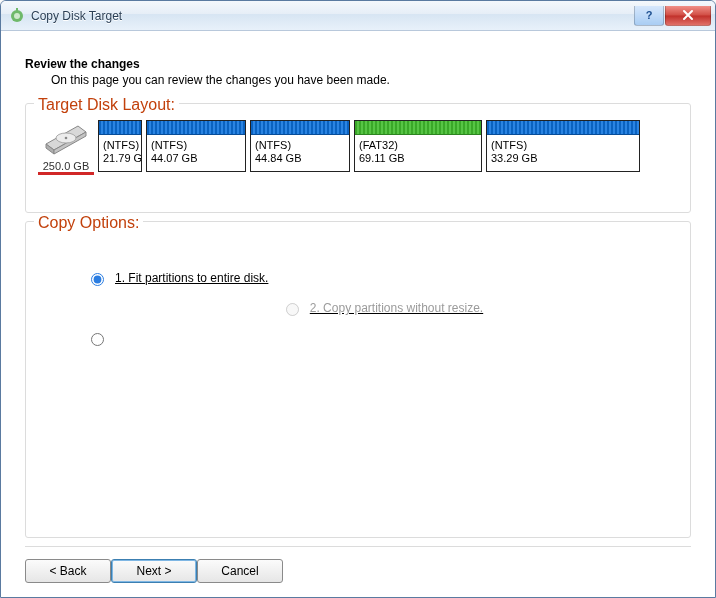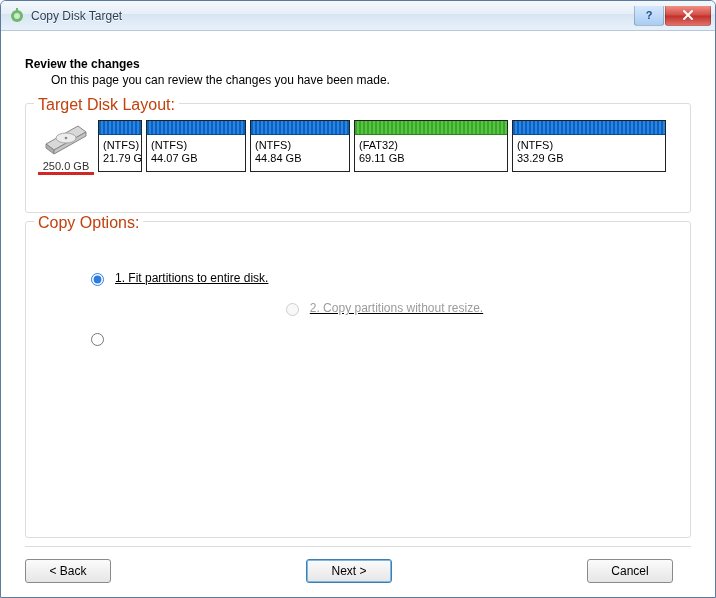--- a/index.html
+++ b/index.html
@@ -28,21 +28,21 @@
   .part { border: 1px solid #222; display: flex; flex-direction: column; }
   .part-header { height: 14px; }
   .part-body { flex: 1; background: #fff; padding: 4px 4px; font-size: 11px; line-height: 1.2; color: #000; overflow: hidden; white-space: nowrap; min-height: 36px; }
   .hdr-blue { background: repeating-linear-gradient(90deg, #0a62c0 0, #0a62c0 2px, #2b84e2 2px, #2b84e2 4px); border-bottom: 1px solid #084d98; }
   .hdr-green { background: repeating-linear-gradient(90deg, #3aa728 0, #3aa728 2px, #57c445 2px, #57c445 4px); border-bottom: 1px solid #2d8420; }
   .options { padding: 20px 0 0 48px; }
   .opt-row { display: flex; align-items: center; gap: 8px; margin: 14px 0; color: #000; }
   .opt-row.disabled { color: #9b9b9b; justify-content: center; }
   input[type=radio] { width: 13px; height: 13px; accent-color: #2b7de1; }
   input[type=radio]:disabled { accent-color: #9b9b9b; }
-  .footer { border-top: 1px solid #dcdcdc; padding: 12px 18px 14px 0; display: flex; justify-content: space-between; gap: 8px; }
+  .footer { border-top: 1px solid #dcdcdc; padding: 12px 18px 14px 0; display: flex; justify-content: flex-start; }
   .btn { width: 86px; height: 24px; font: 12px 'Segoe UI', Tahoma, sans-serif; border: 1px solid #8a8a8a; border-radius: 3px; background: linear-gradient(to bottom, #fbfbfb, #e6e6e6); cursor: pointer; }
   .btn.default { border-color: #3c7fb1; box-shadow: 0 0 0 1px #7fb7e4 inset; }
 </style>
 </head>
 <body>
 
 <div class="window">
 
   <div class="titlebar">
     <span class="app-icon">
@@ -103,21 +103,21 @@
               <div>44.07 GB</div>
             </div>
           </div>
           <div class="part" style="width: 100px;">
             <div class="part-header hdr-blue"></div>
             <div class="part-body">
               <div>(NTFS)</div>
               <div>44.84 GB</div>
             </div>
           </div>
-          <div class="part" style="width: 154px;">
+          <div class="part" style="width: 128px;">
             <div class="part-header hdr-green"></div>
             <div class="part-body">
               <div>(FAT32)</div>
               <div>69.11 GB</div>
             </div>
           </div>
           <div class="part" style="width: 154px;">
             <div class="part-header hdr-blue"></div>
             <div class="part-body">
               <div>(NTFS)</div>

